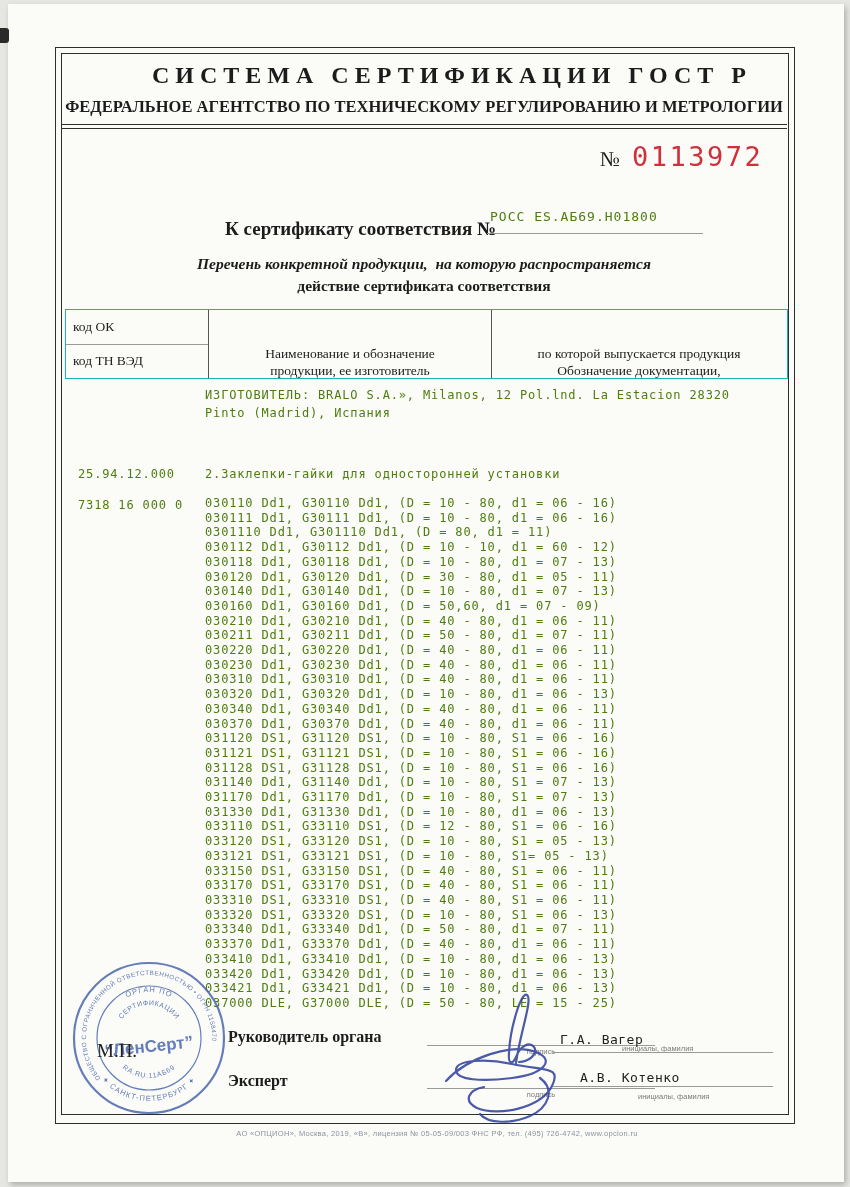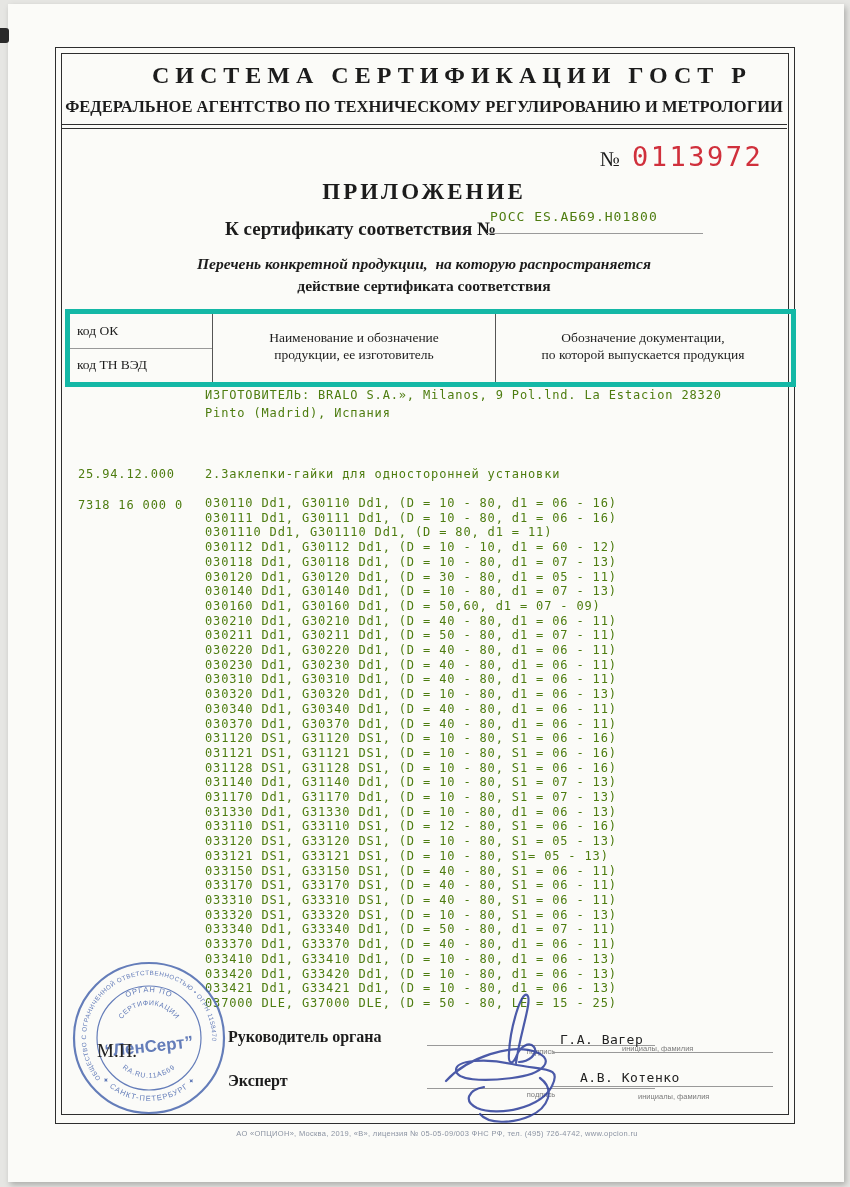--- a/index.html
+++ b/index.html
@@ -12,21 +12,21 @@
   .frame-inner{border:1px solid #2e2e2e;}
   .hdr-sep{border-top:1.6px solid #2e2e2e;border-bottom:1px solid #2e2e2e;height:3px;}
   .title{font-weight:bold;font-size:24px;letter-spacing:6px;text-align:center;white-space:pre;}
   .subtitle{font-weight:bold;font-size:16.5px;letter-spacing:0px;text-align:center;white-space:pre;}
   .doctitle{font-weight:bold;font-size:23px;letter-spacing:3px;text-align:center;}
   .serif-b{font-weight:bold;}
   .mono{font-family:"DejaVu Sans Mono",monospace;letter-spacing:.85px;font-size:12px;color:#4d7c0f;}
   .purpose{font-weight:bold;font-size:15.5px;text-align:center;white-space:pre;}
   .tbl-line{background:#555;}
   .tbl-text{font-size:13.5px;color:#1d1d1d;}
-  .center2{text-align:center;line-height:17px;}
+  .center2{text-align:center;line-height:17px;margin-top:20px;}
   .pre{white-space:pre;}
   .cap{font-family:"Liberation Sans","DejaVu Sans",sans-serif;font-size:7.5px;color:#7a7a7a;}
   .sigline{border-top:1px solid #999;height:0;}
   .rolelbl{font-weight:bold;font-size:16px;text-align:right;}
   .name{font-family:"DejaVu Sans Mono",monospace;font-size:13px;letter-spacing:.5px;color:#222;}
   .serial-no{font-family:"DejaVu Sans Mono",monospace;font-size:27px;letter-spacing:2.5px;}
   .footer{font-family:"Liberation Sans","DejaVu Sans",sans-serif;font-size:7.5px;color:#8b93a2;
           text-align:center;letter-spacing:.3px;padding-left:12px;}
   .stamp-txt{fill:#4462ac;font-family:"Liberation Sans","DejaVu Sans",sans-serif;}
 </style>
@@ -40,46 +40,45 @@
   <div class="abs frame-outer" style="left:55px;top:47px;width:738px;height:1075px;"></div>
   <div class="abs frame-inner" style="left:61px;top:53px;width:726px;height:1060px;"></div>
 
   <div class="abs title" style="left:61px;top:62px;width:726px;margin-left:28px;">СИСТЕМА СЕРТИФИКАЦИИ ГОСТ Р</div>
   <div class="abs subtitle" style="left:61px;top:97px;width:726px;">ФЕДЕРАЛЬНОЕ АГЕНТСТВО ПО ТЕХНИЧЕСКОМУ РЕГУЛИРОВАНИЮ И МЕТРОЛОГИИ</div>
   <div class="abs hdr-sep" style="left:61px;top:124px;width:726px;"></div>
 
   <div class="abs" style="left:600px;top:147px;font-size:21px;">№</div>
   <div class="abs serial-no" style="left:632px;top:141px;color:#d0303c;">0113972</div>
 
-  <div class="abs doctitle" style="left:61px;top:179px;width:726px;">ПРИЛОЖЕНИЕ</div>
 
   <div class="abs serif-b" style="left:225px;top:218px;font-size:19px;">К сертификату соответствия №</div>
   <div class="abs mono" style="left:490px;top:209px;font-size:13px;letter-spacing:1px;">РОСС ES.АБ69.Н01800</div>
   <div class="abs" style="left:487px;top:233px;width:216px;border-top:1px solid #9a9a9a;"></div>
 
   <div class="abs purpose" style="left:61px;top:255px;width:726px;font-style:italic;">Перечень конкретной продукции,  на которую распространяется</div>
   <div class="abs purpose" style="left:61px;top:277px;width:726px;">действие сертификата соответствия</div>
 
-  <div class="abs" style="left:65px;top:309px;width:721px;height:68px;border:5px solid #14b8a6;">
+  <div class="abs" style="left:65px;top:309px;width:721px;height:68px;border:1px solid #14b8a6;">
     <div class="abs tbl-line" style="left:142px;top:0;width:1px;height:68px;"></div>
     <div class="abs tbl-line" style="left:425px;top:0;width:1px;height:68px;"></div>
     <div class="abs" style="left:0;top:34px;width:142px;border-top:1px solid #999;"></div>
     <div class="abs tbl-text" style="left:7px;top:9px;">код ОК</div>
     <div class="abs tbl-text" style="left:7px;top:43px;">код ТН ВЭД</div>
     <div class="abs tbl-text center2" style="left:143px;top:15px;width:282px;">
       <div>Наименование и обозначение</div>
       <div>продукции, ее изготовитель</div>
     </div>
     <div class="abs tbl-text center2" style="left:426px;top:15px;width:294px;">
+      <div>по которой выпускается продукция</div>
       <div>Обозначение документации,</div>
-      <div>по которой выпускается продукция</div>
     </div>
   </div>
 
-  <div class="abs mono" style="left:205px;top:388px;">ИЗГОТОВИТЕЛЬ: BRALO S.A.», Milanos, 9 Pol.lnd. La Estacion 28320</div>
+  <div class="abs mono" style="left:205px;top:388px;">ИЗГОТОВИТЕЛЬ: BRALO S.A.», Milanos, 12 Pol.lnd. La Estacion 28320</div>
   <div class="abs mono" style="left:205px;top:406px;">Pinto (Madrid), Испания</div>
 
   <div class="abs mono" style="left:78px;top:467px;">25.94.12.000</div>
   <div class="abs mono" style="left:205px;top:467px;">2.Заклепки-гайки для односторонней установки</div>
   <div class="abs mono" style="left:78px;top:498px;">7318 16 000 0</div>
   <div class="abs mono pre" style="left:205px;top:496px;line-height:14.7px;">030110 Dd1, G30110 Dd1, (D = 10 - 80, d1 = 06 - 16)
 030111 Dd1, G30111 Dd1, (D = 10 - 80, d1 = 06 - 16)
 0301110 Dd1, G301110 Dd1, (D = 80, d1 = 11)
 030112 Dd1, G30112 Dd1, (D = 10 - 10, d1 = 60 - 12)
 030118 Dd1, G30118 Dd1, (D = 10 - 80, d1 = 07 - 13)

